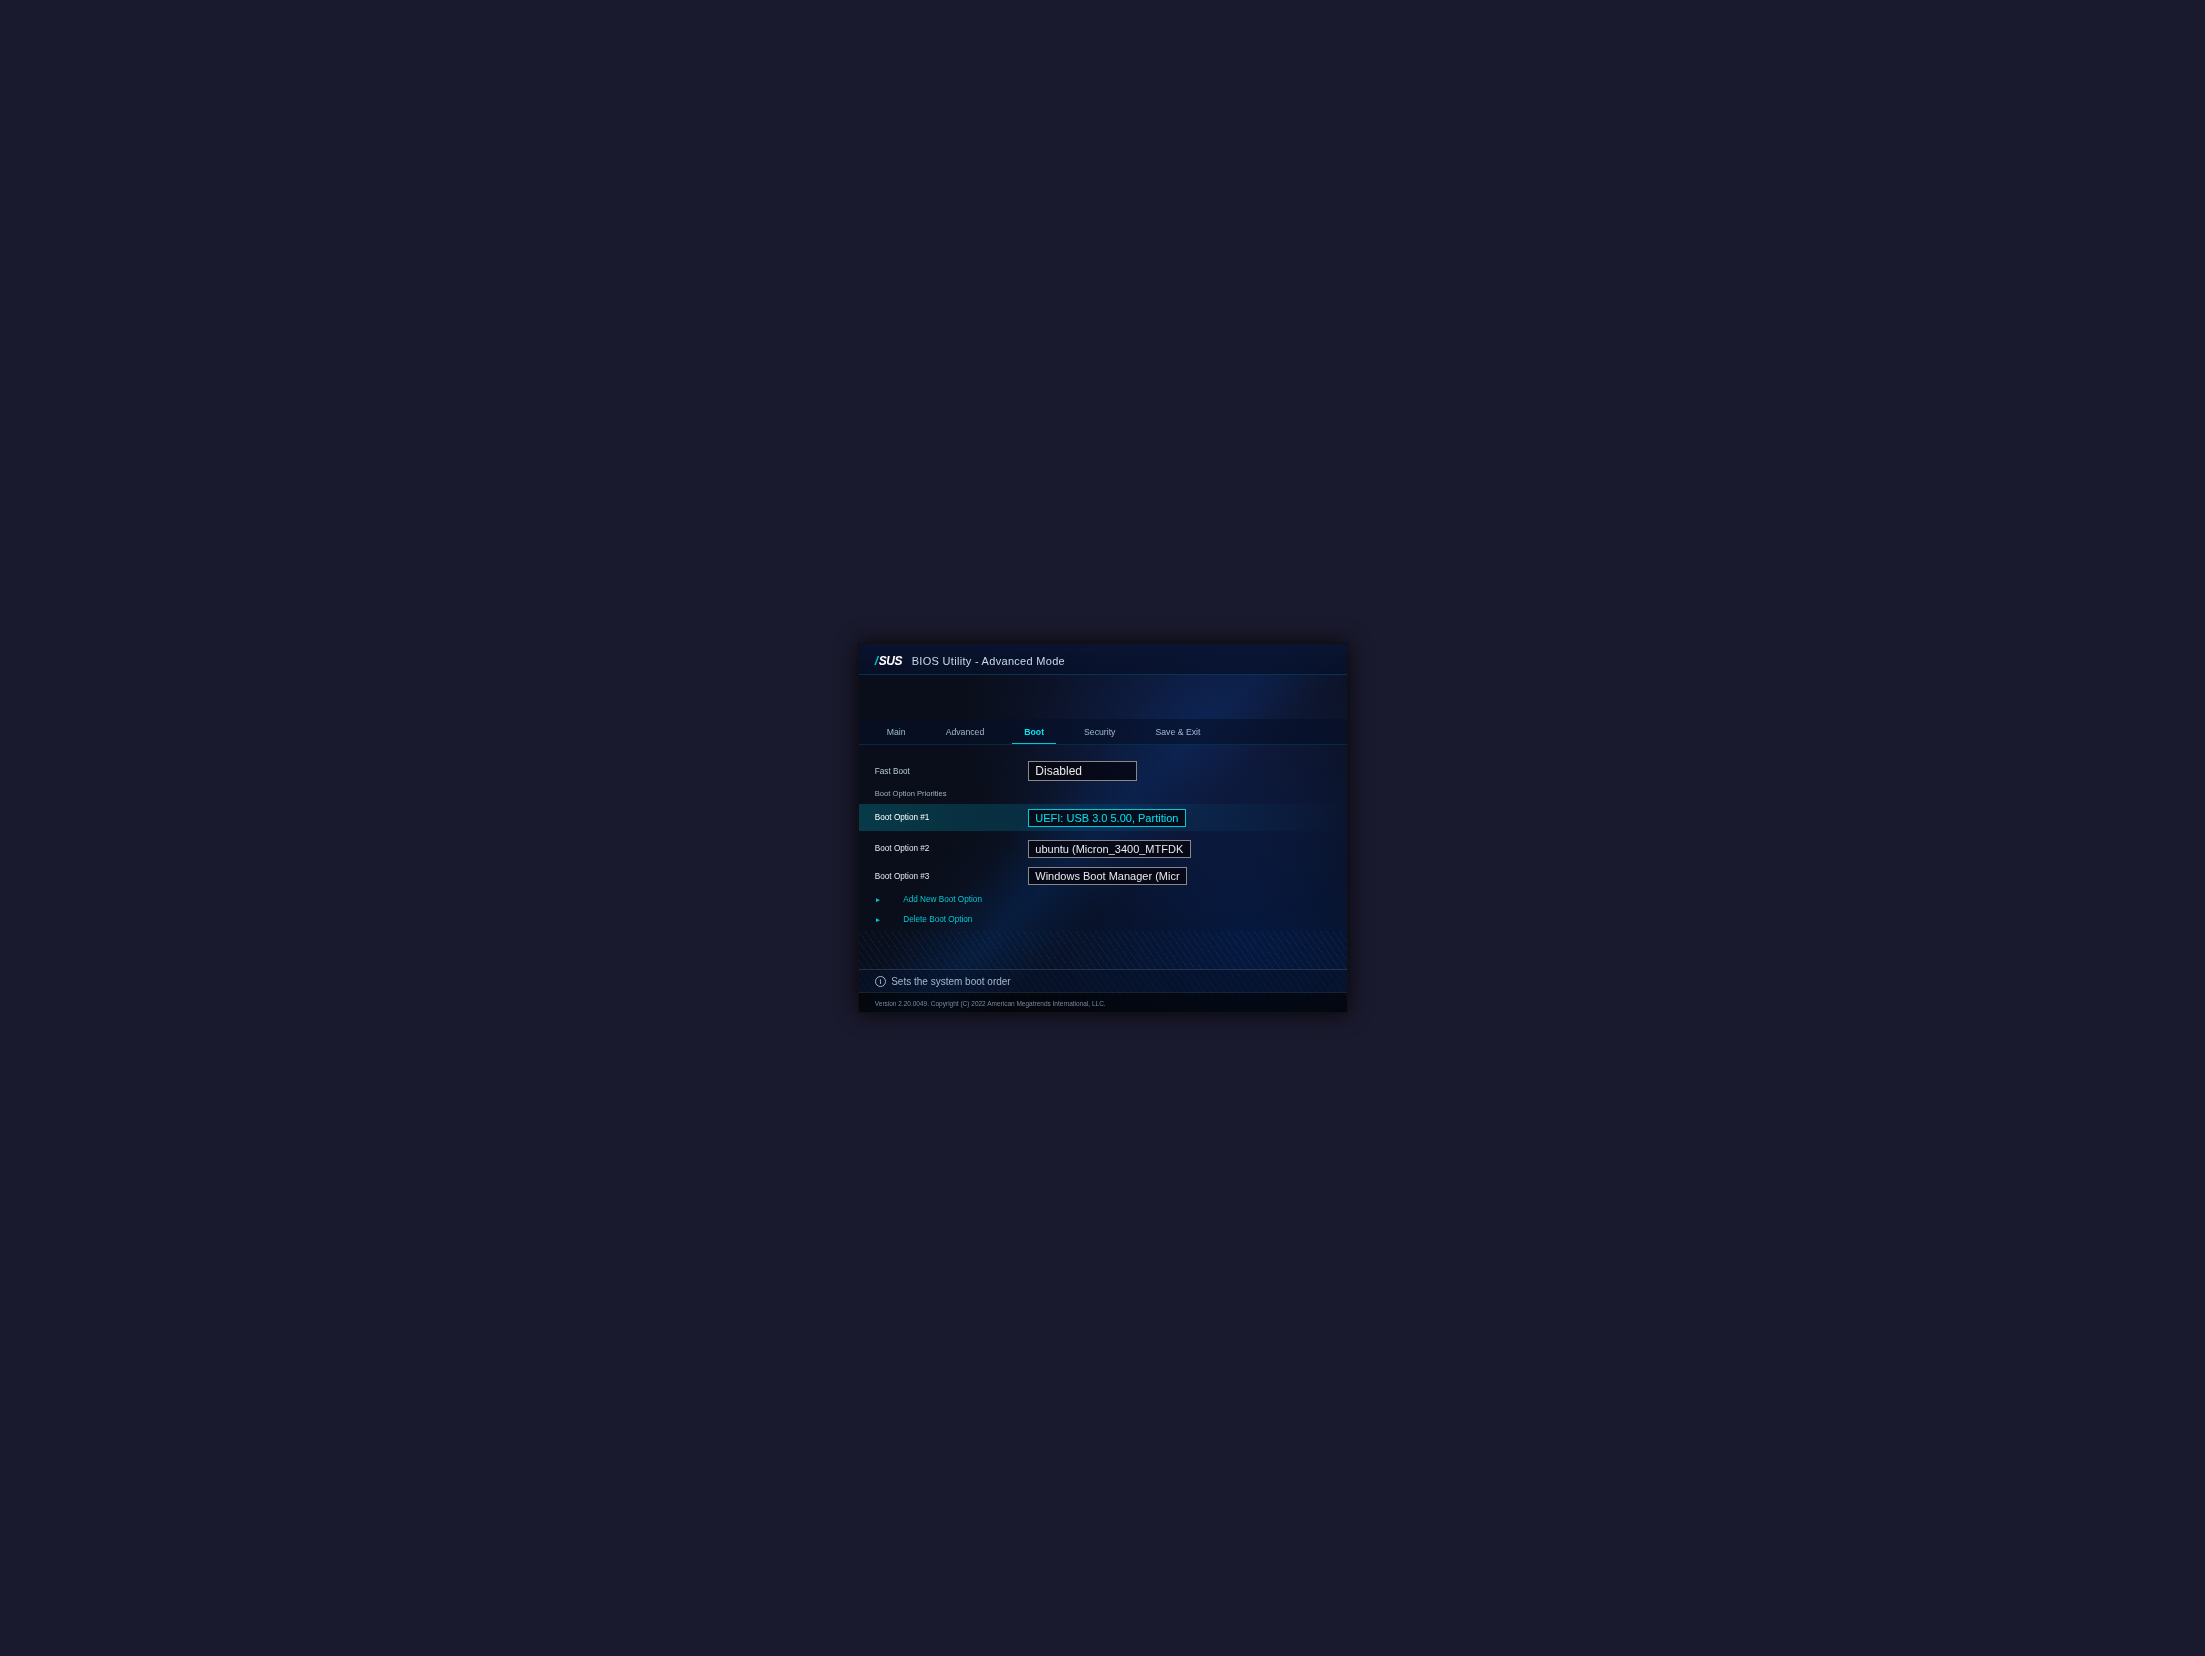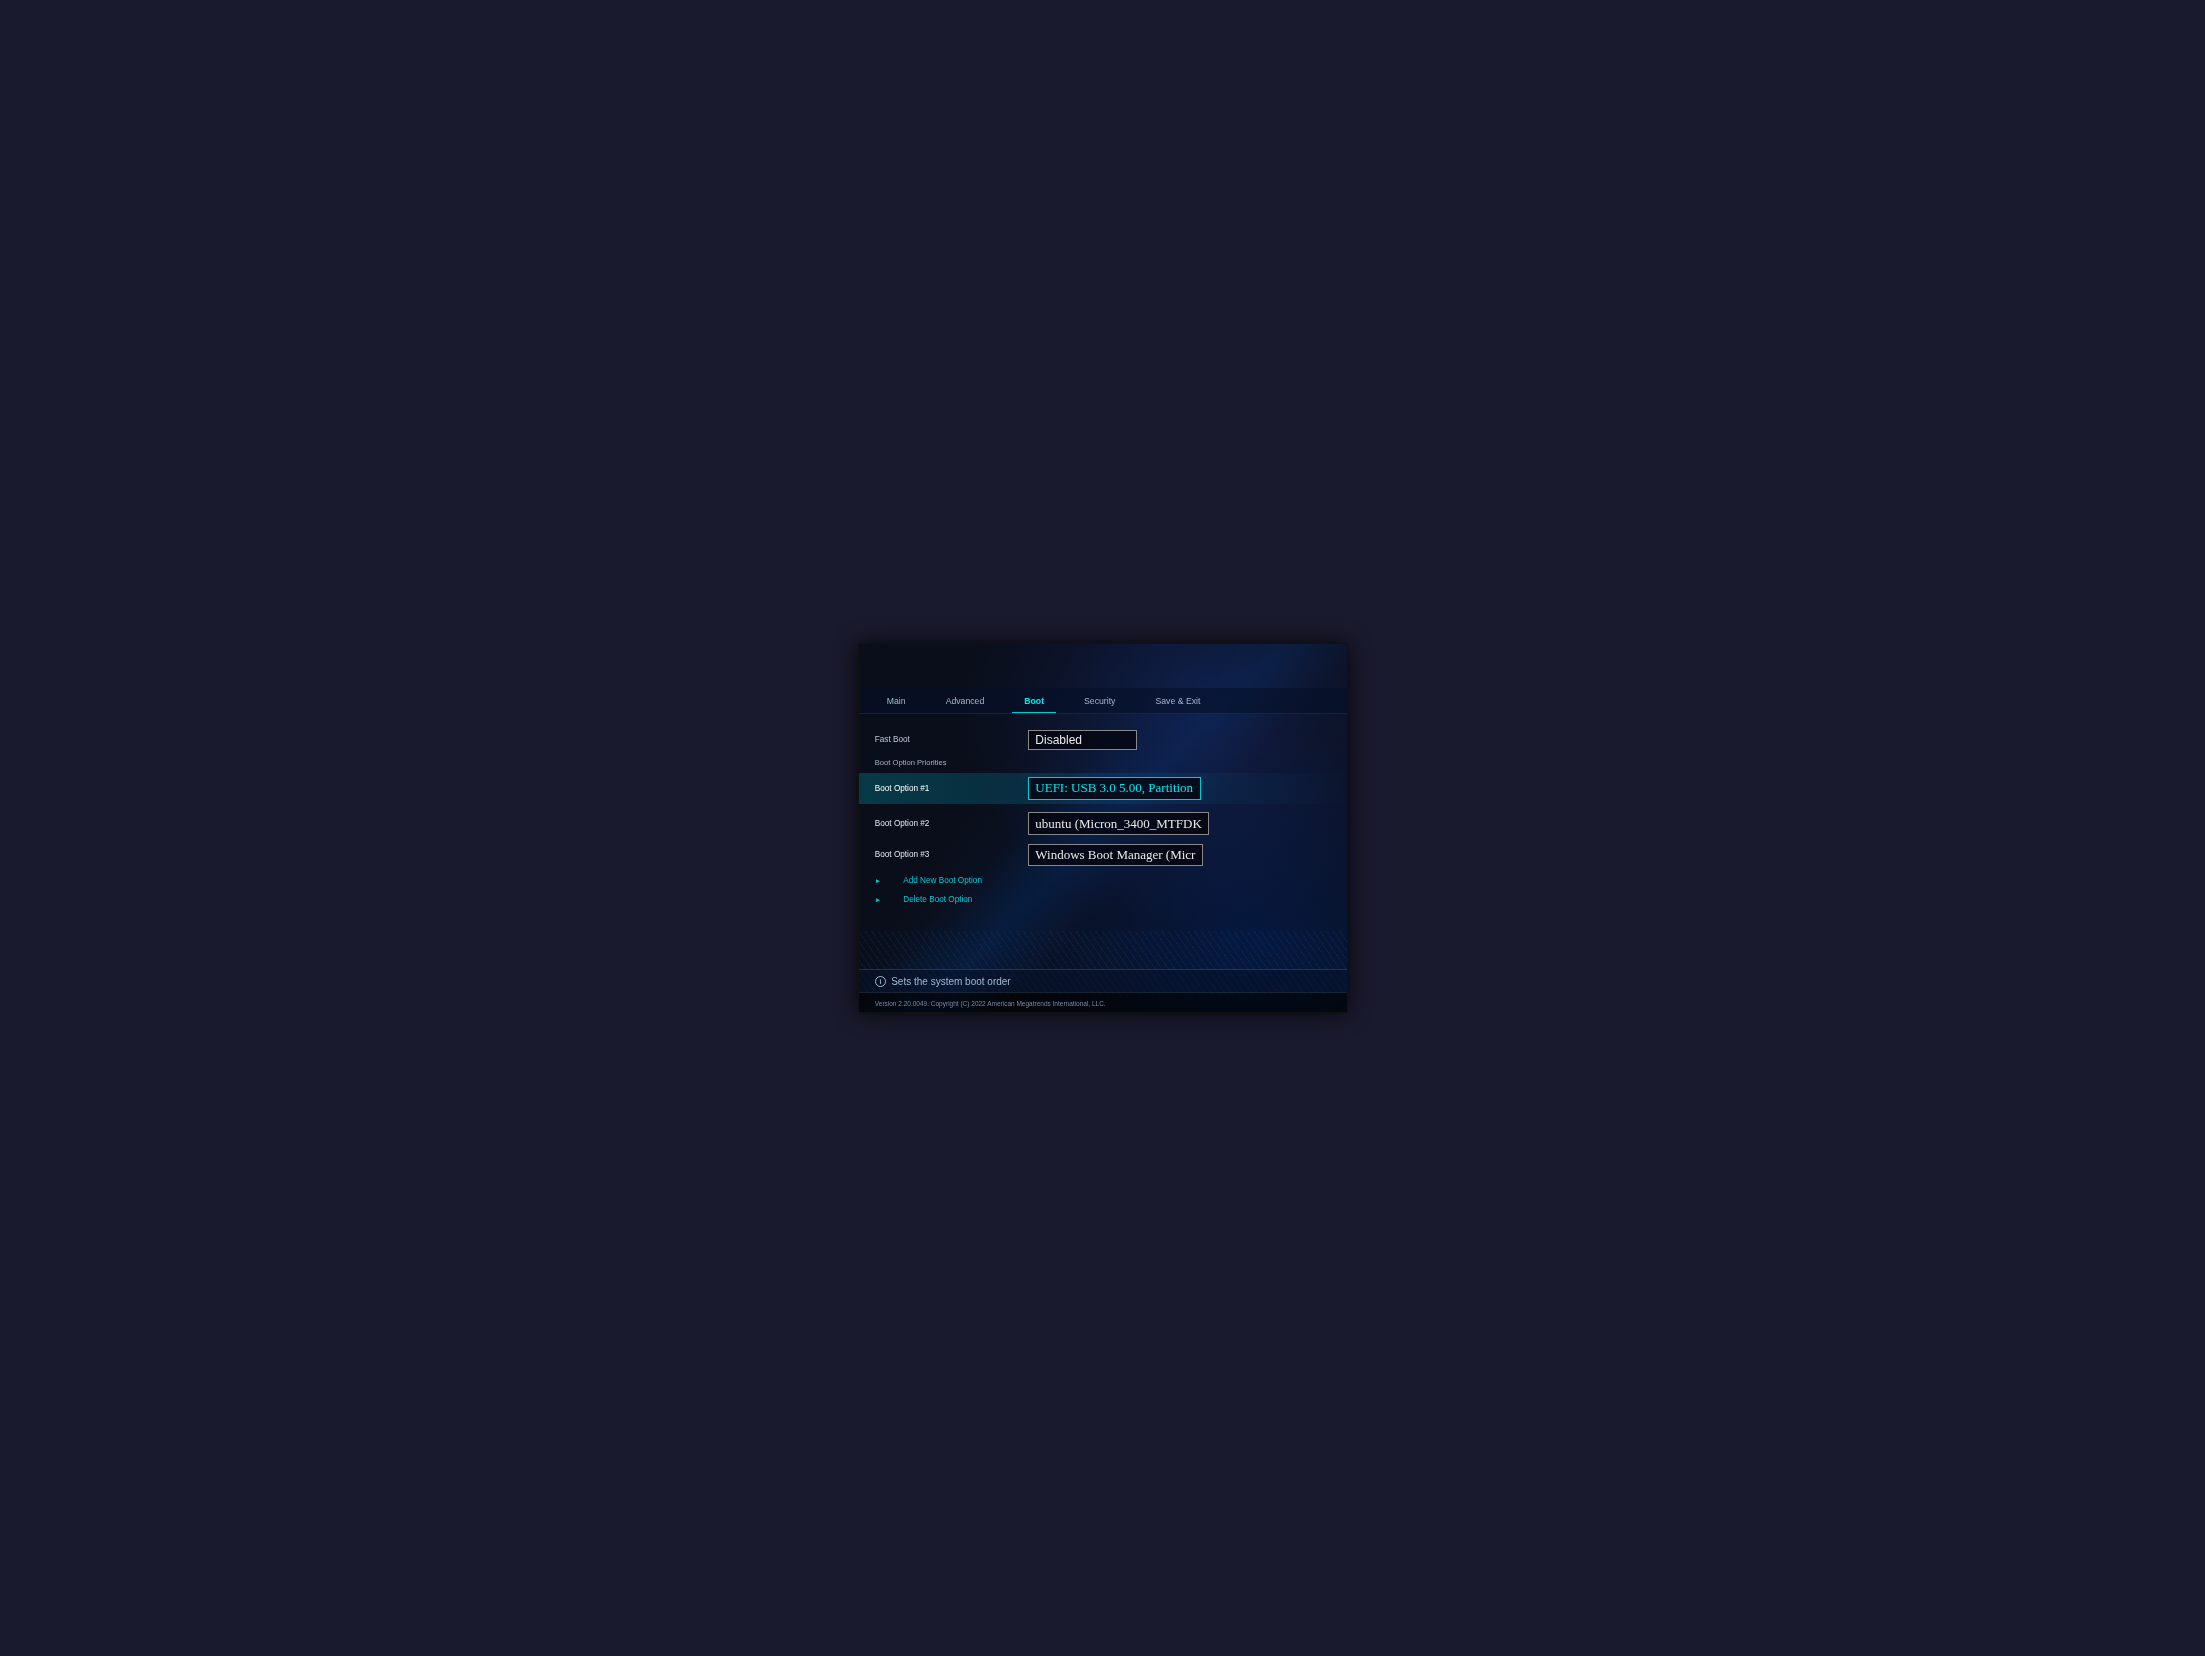--- a/index.html
+++ b/index.html
@@ -178,24 +178,23 @@
     }
 
     .boot-option-row.highlighted .boot-option-label {
       color: #ffffff;
     }
 
     .boot-value-box {
       background: rgba(5, 5, 15, 0.8);
       border: 1.1px solid #00c8d4;
       color: #00e5f0;
-      font-size: 13px;
+      font-size: 11px;
       padding: 2.2px 6.5px;
       min-width: 109px;
-      font-family: Liberation Serif, serif;
     }
 
     .boot-value-box.normal {
       border: 0.5px solid #888;
       color: #e8e8e8;
     }
 
     
     .menu-item {
       display: flex;
@@ -285,20 +284,28 @@
     }
   </style>
 </head>
 <body>
 
 <div class="screen-wrapper">
   <div class="bg-decoration"></div>
 
   <div class="bios-content">
 
+    <div class="header">
+      <div class="asus-logo">
+        <span class="asus-text">
+          <span class="asus-slash">/</span>SUS
+        </span>
+      </div>
+      <span class="header-title">BIOS Utility - Advanced Mode</span>
+    </div>
 
     <nav class="nav-tabs">
       <div class="nav-tab">
         <span>Main</span>
       </div>
       <div class="nav-tab">
         <span>Advanced</span>
       </div>
       <div class="nav-tab active">
         <span>Boot</span>

